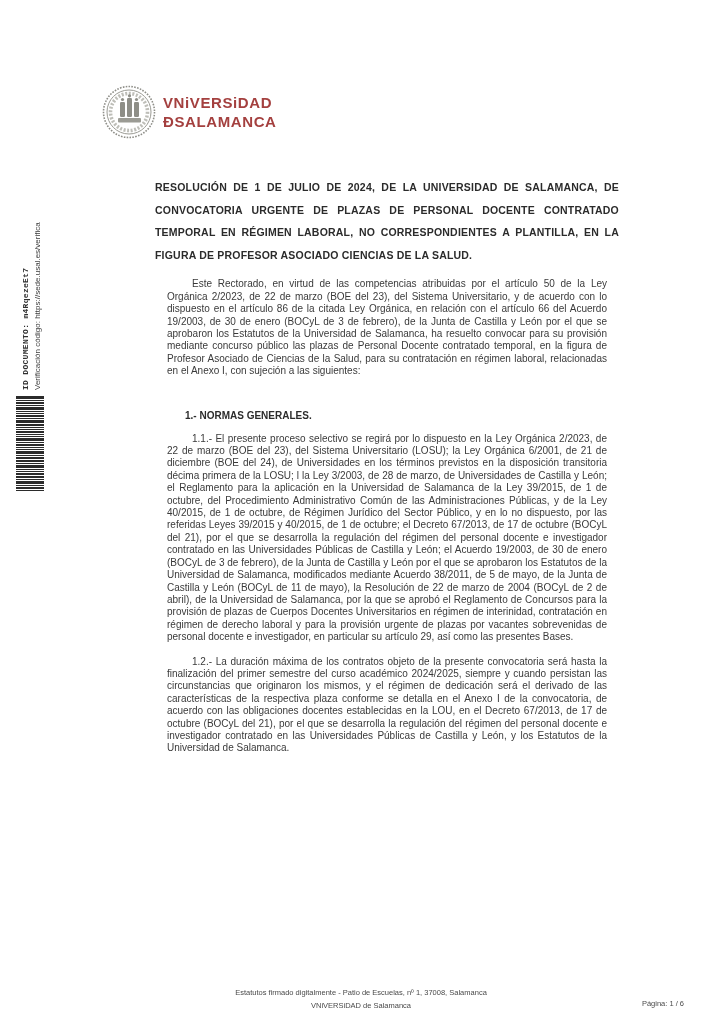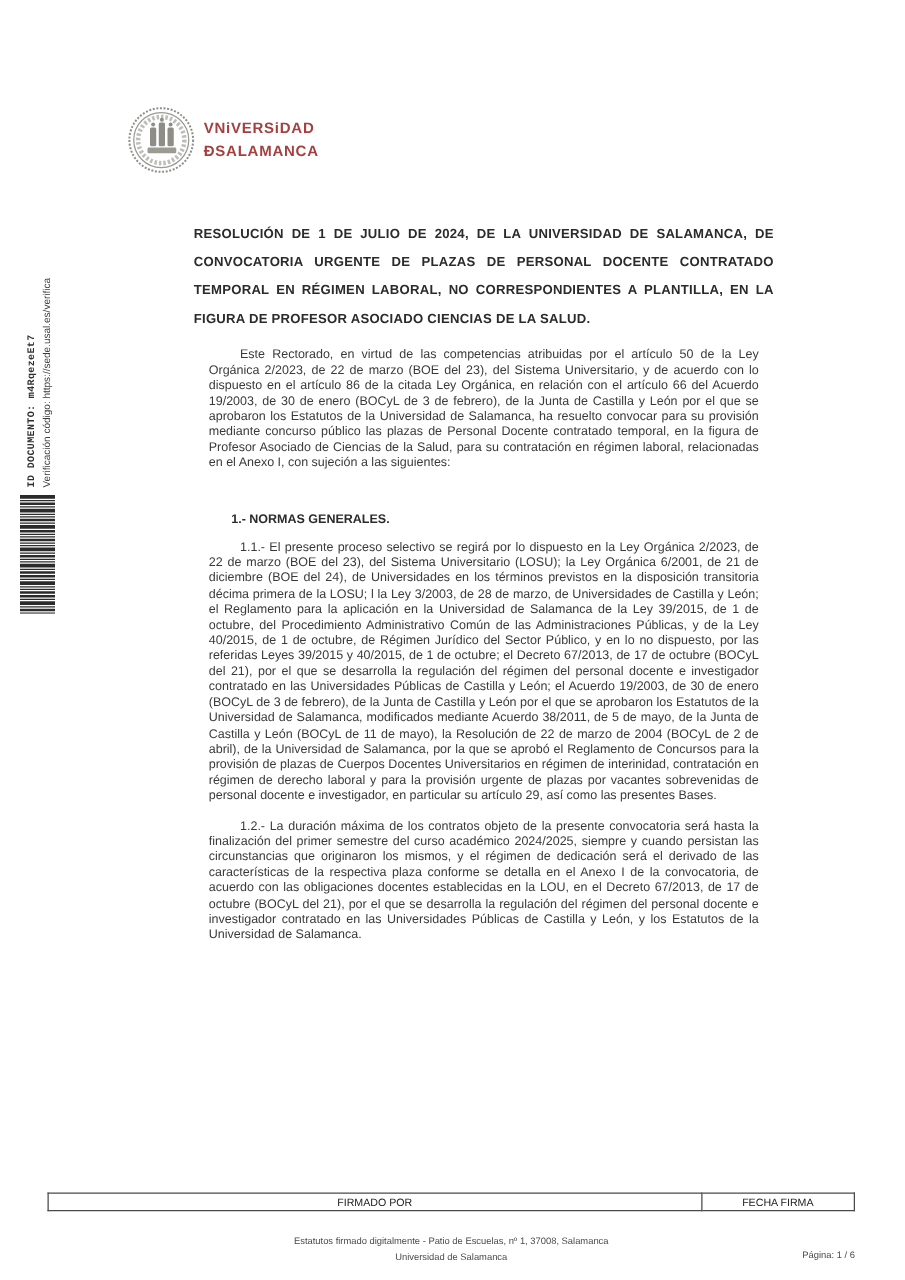--- a/index.html
+++ b/index.html
@@ -54,21 +54,21 @@
     overflow: hidden;
   }
   .barcode .bar { width: 100%; background: #2b2b2b; flex: 0 0 auto; }
 
   
   .logo { position: absolute; left: 102px; top: 85px; display: flex; align-items: center; }
   .seal { width: 54px; height: 54px; }
   .wordmark {
     margin-left: 7px;
     font-weight: bold;
-    font-size: 12px;
+    font-size: 15px;
     line-height: 19px;
     letter-spacing: 0.6px;
     font-family: "Liberation Sans", sans-serif;
   }
 
   
   .content { position: absolute; left: 155px; top: 176px; width: 464px; }
   .doc-title {
     font-size: 10.5px;
     font-weight: bold;
@@ -214,26 +214,22 @@
   <div class="content">
     <p class="doc-title">RESOLUCIÓN DE 1 DE JULIO DE 2024, DE LA UNIVERSIDAD DE SALAMANCA, DE CONVOCATORIA URGENTE DE PLAZAS DE PERSONAL DOCENTE CONTRATADO TEMPORAL EN RÉGIMEN LABORAL, NO CORRESPONDIENTES A PLANTILLA, EN LA FIGURA DE PROFESOR ASOCIADO CIENCIAS DE LA SALUD.</p>
     <p class="para intro">Este Rectorado, en virtud de las competencias atribuidas por el artículo 50 de la Ley Orgánica 2/2023, de 22 de marzo (BOE del 23), del Sistema Universitario, y de acuerdo con lo dispuesto en el artículo 86 de la citada Ley Orgánica, en relación con el artículo 66 del Acuerdo 19/2003, de 30 de enero (BOCyL de 3 de febrero), de la Junta de Castilla y León por el que se aprobaron los Estatutos de la Universidad de Salamanca, ha resuelto convocar para su provisión mediante concurso público las plazas de Personal Docente contratado temporal, en la figura de Profesor Asociado de Ciencias de la Salud, para su contratación en régimen laboral, relacionadas en el Anexo I, con sujeción a las siguientes:</p>
     <p class="section-heading">1.- NORMAS GENERALES.</p>
     <p class="para clause">1.1.- El presente proceso selectivo se regirá por lo dispuesto en la Ley Orgánica 2/2023, de 22 de marzo (BOE del 23), del Sistema Universitario (LOSU); la Ley Orgánica 6/2001, de 21 de diciembre (BOE del 24), de Universidades en los términos previstos en la disposición transitoria décima primera de la LOSU; l la Ley 3/2003, de 28 de marzo, de Universidades de Castilla y León; el Reglamento para la aplicación en la Universidad de Salamanca de la Ley 39/2015, de 1 de octubre, del Procedimiento Administrativo Común de las Administraciones Públicas, y de la Ley 40/2015, de 1 de octubre, de Régimen Jurídico del Sector Público, y en lo no dispuesto, por las referidas Leyes 39/2015 y 40/2015, de 1 de octubre; el Decreto 67/2013, de 17 de octubre (BOCyL del 21), por el que se desarrolla la regulación del régimen del personal docente e investigador contratado en las Universidades Públicas de Castilla y León; el Acuerdo 19/2003, de 30 de enero (BOCyL de 3 de febrero), de la Junta de Castilla y León por el que se aprobaron los Estatutos de la Universidad de Salamanca, modificados mediante Acuerdo 38/2011, de 5 de mayo, de la Junta de Castilla y León (BOCyL de 11 de mayo), la Resolución de 22 de marzo de 2004 (BOCyL de 2 de abril), de la Universidad de Salamanca, por la que se aprobó el Reglamento de Concursos para la provisión de plazas de Cuerpos Docentes Universitarios en régimen de interinidad, contratación en régimen de derecho laboral y para la provisión urgente de plazas por vacantes sobrevenidas de personal docente e investigador, en particular su artículo 29, así como las presentes Bases.</p>
     <p class="para clause">1.2.- La duración máxima de los contratos objeto de la presente convocatoria será hasta la finalización del primer semestre del curso académico 2024/2025, siempre y cuando persistan las circunstancias que originaron los mismos, y el régimen de dedicación será el derivado de las características de la respectiva plaza conforme se detalla en el Anexo I de la convocatoria, de acuerdo con las obligaciones docentes establecidas en la LOU, en el Decreto 67/2013, de 17 de octubre (BOCyL del 21), por el que se desarrolla la regulación del régimen del personal docente e investigador contratado en las Universidades Públicas de Castilla y León, y los Estatutos de la Universidad de Salamanca.</p>
   </div>
 
   <table class="sig-table">
     <tbody>
-      <tr>
-        <td class="col-signed">FIRMADO POR</td>
-        <td class="col-date">FECHA FIRMA</td>
-      </tr>
     </tbody>
   </table>
 
   <div class="footer-notes">
     <div>Estatutos firmado digitalmente - Patio de Escuelas, nº 1, 37008, Salamanca</div>
-    <div>Universidad de Salamanca</div>
+    <div>VNiVERSiDAD de Salamanca</div>
   </div>
   <div class="page-number">Página: 1 / 6</div>
 
 </div>
 
 </body></html>

